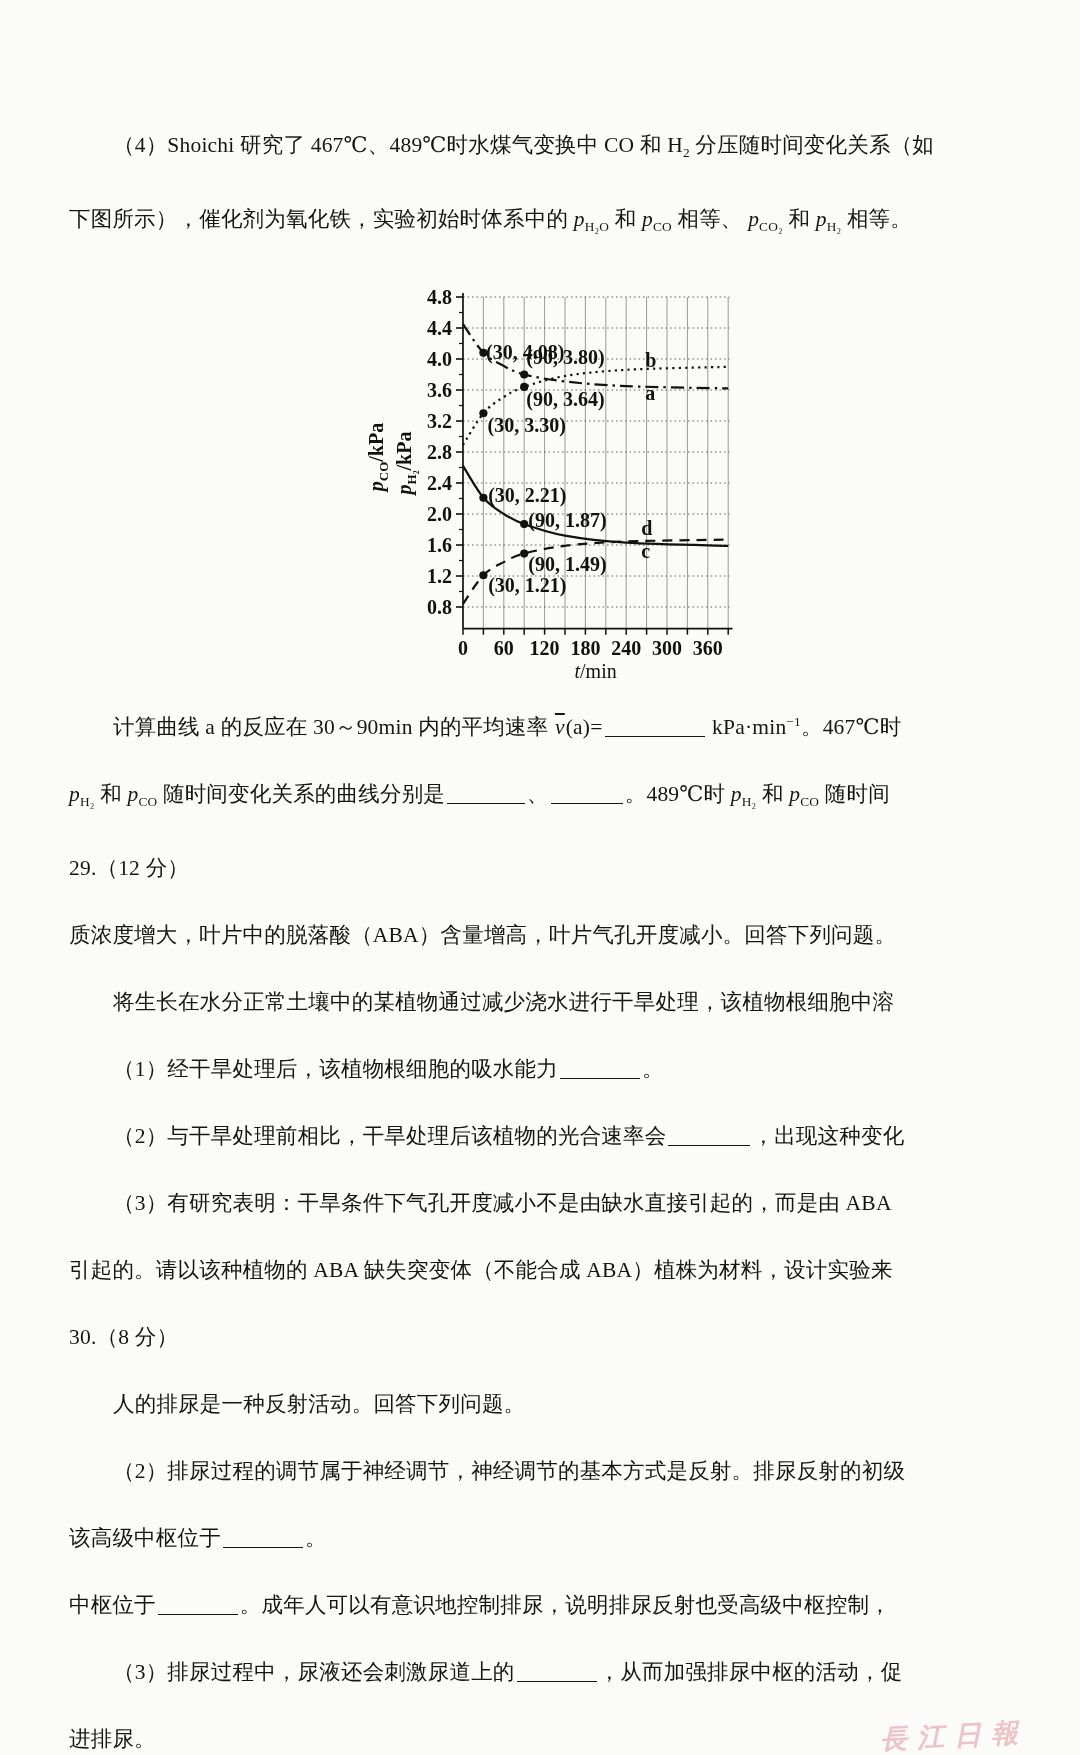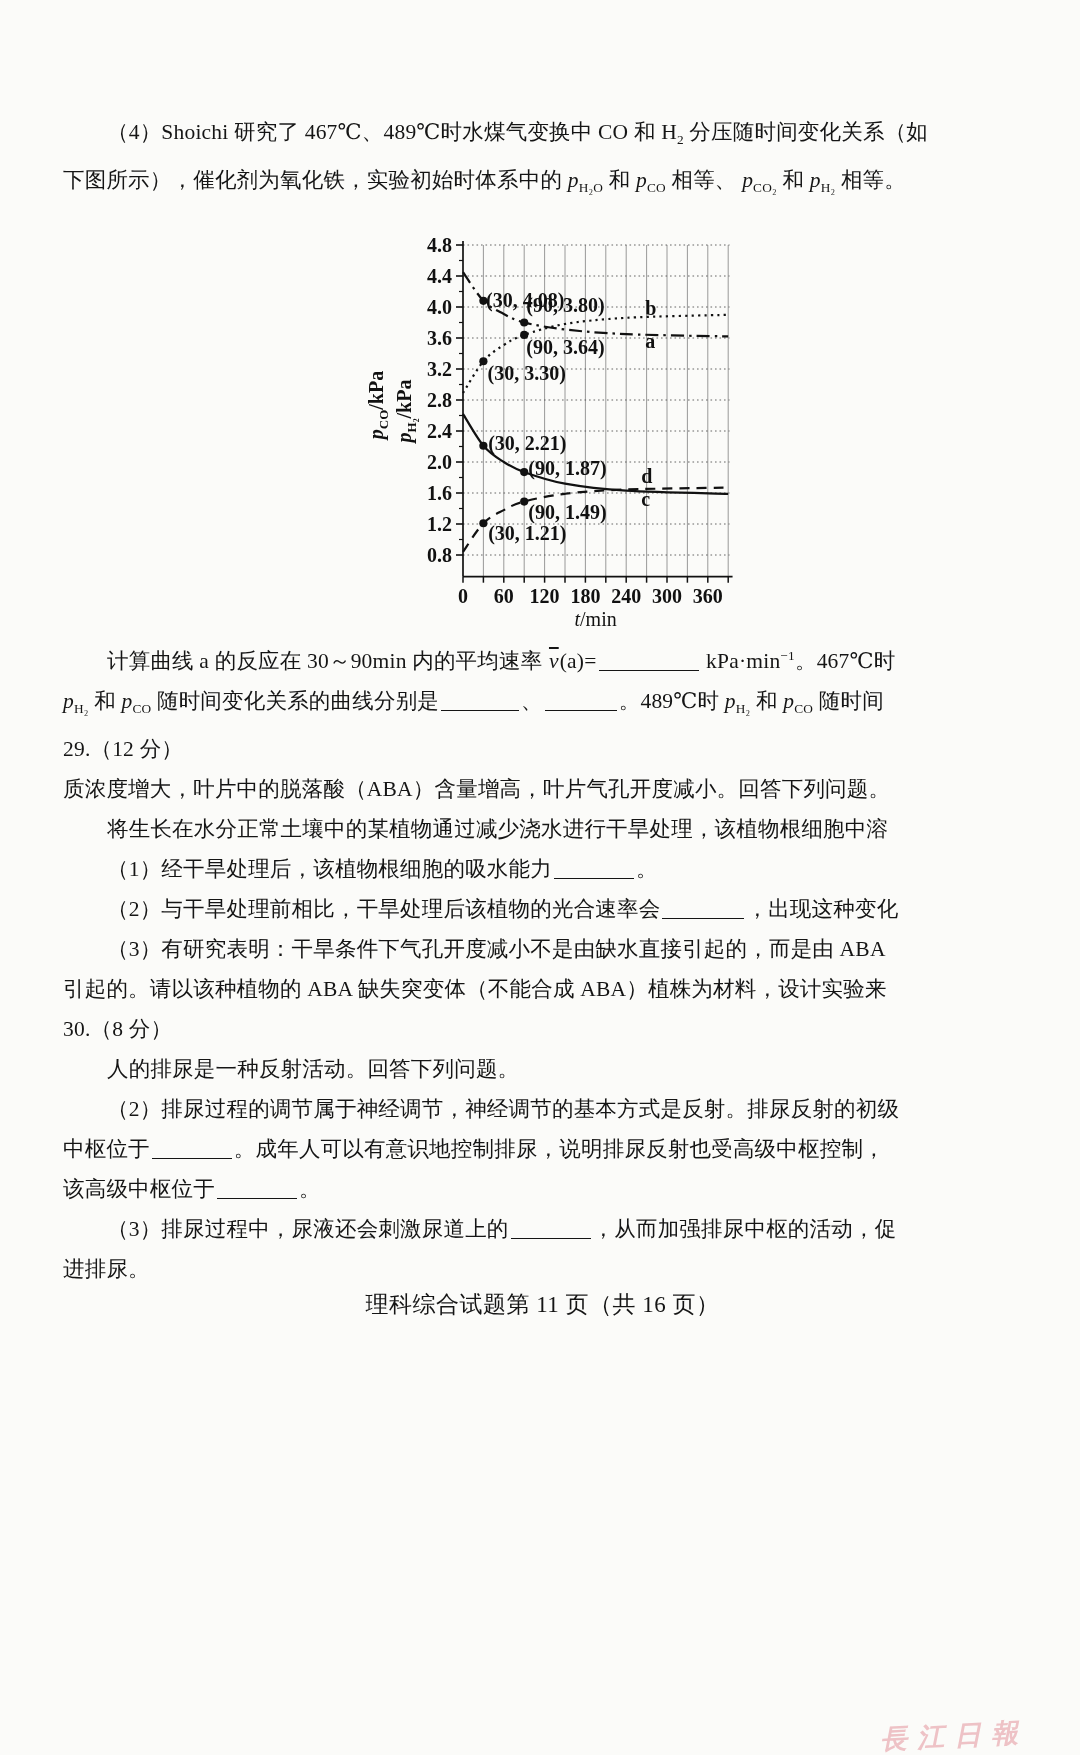--- a/index.html
+++ b/index.html
@@ -3,22 +3,22 @@
 <meta charset="utf-8">
 <style>
   html,body{margin:0;padding:0;}
   body{
     width:1080px;height:1755px;position:relative;overflow:hidden;
     background:#fbfbf9;color:#151515;
     font-family:"Liberation Serif","DejaVu Serif",serif;
   }
   .page{padding:112px 58px 0 63px;}
   .tline{
-    font-size:21.5px;line-height:40px;white-space:nowrap;
-    font-weight:500;letter-spacing:0.2px;
+    font-size:21.5px;line-height:67px;white-space:nowrap;
+    font-weight:500;letter-spacing:0.2px;margin-left:6px;
   }
   .tline.indent{text-indent:44px;}
   .it{font-style:italic;}
   .vb{font-style:italic;text-decoration:overline;padding:0 1px;}
   sub{font-size:0.62em;}
   sup{font-size:0.62em;}
   .blank{
     display:inline-block;border-bottom:1.7px solid #151515;
     height:14px;vertical-align:-3px;margin:0 2px;
   }
@@ -174,22 +174,22 @@
       <div class="tline"><span>29.（12 分）</span></div>
       <div class="tline"><span>质浓度增大，叶片中的脱落酸（ABA）含量增高，叶片气孔开度减小。回答下列问题。</span></div>
       <div class="tline indent"><span>将生长在水分正常土壤中的某植物通过减少浇水进行干旱处理，该植物根细胞中溶</span></div>
       <div class="tline indent"><span>（1）经干旱处理后，该植物根细胞的吸水能力</span><span class="blank" style="width: 80px;"></span><span>。</span></div>
       <div class="tline indent"><span>（2）与干旱处理前相比，干旱处理后该植物的光合速率会</span><span class="blank" style="width: 82px;"></span><span>，出现这种变化</span></div>
       <div class="tline indent"><span>（3）有研究表明：干旱条件下气孔开度减小不是由缺水直接引起的，而是由 ABA</span></div>
       <div class="tline"><span>引起的。请以该种植物的 ABA 缺失突变体（不能合成 ABA）植株为材料，设计实验来</span></div>
       <div class="tline"><span>30.（8 分）</span></div>
       <div class="tline indent"><span>人的排尿是一种反射活动。回答下列问题。</span></div>
       <div class="tline indent"><span>（2）排尿过程的调节属于神经调节，神经调节的基本方式是反射。排尿反射的初级</span></div>
+      <div class="tline"><span>该高级中枢位于</span><span class="blank" style="width: 80px;"></span><span>。</span></div>
       <div class="tline"><span>中枢位于</span><span class="blank" style="width: 80px;"></span><span>。成年人可以有意识地控制排尿，说明排尿反射也受高级中枢控制，</span></div>
-      <div class="tline"><span>该高级中枢位于</span><span class="blank" style="width: 80px;"></span><span>。</span></div>
       <div class="tline indent"><span>（3）排尿过程中，尿液还会刺激尿道上的</span><span class="blank" style="width: 80px;"></span><span>，从而加强排尿中枢的活动，促</span></div>
       <div class="tline"><span>进排尿。</span></div>
     </section>
 
   <div class="footer">
     <span>理科综合试题第 11 页（共 16 页）</span>
   </div>
 </div>
 
 <div class="watermark">長江日報</div>

